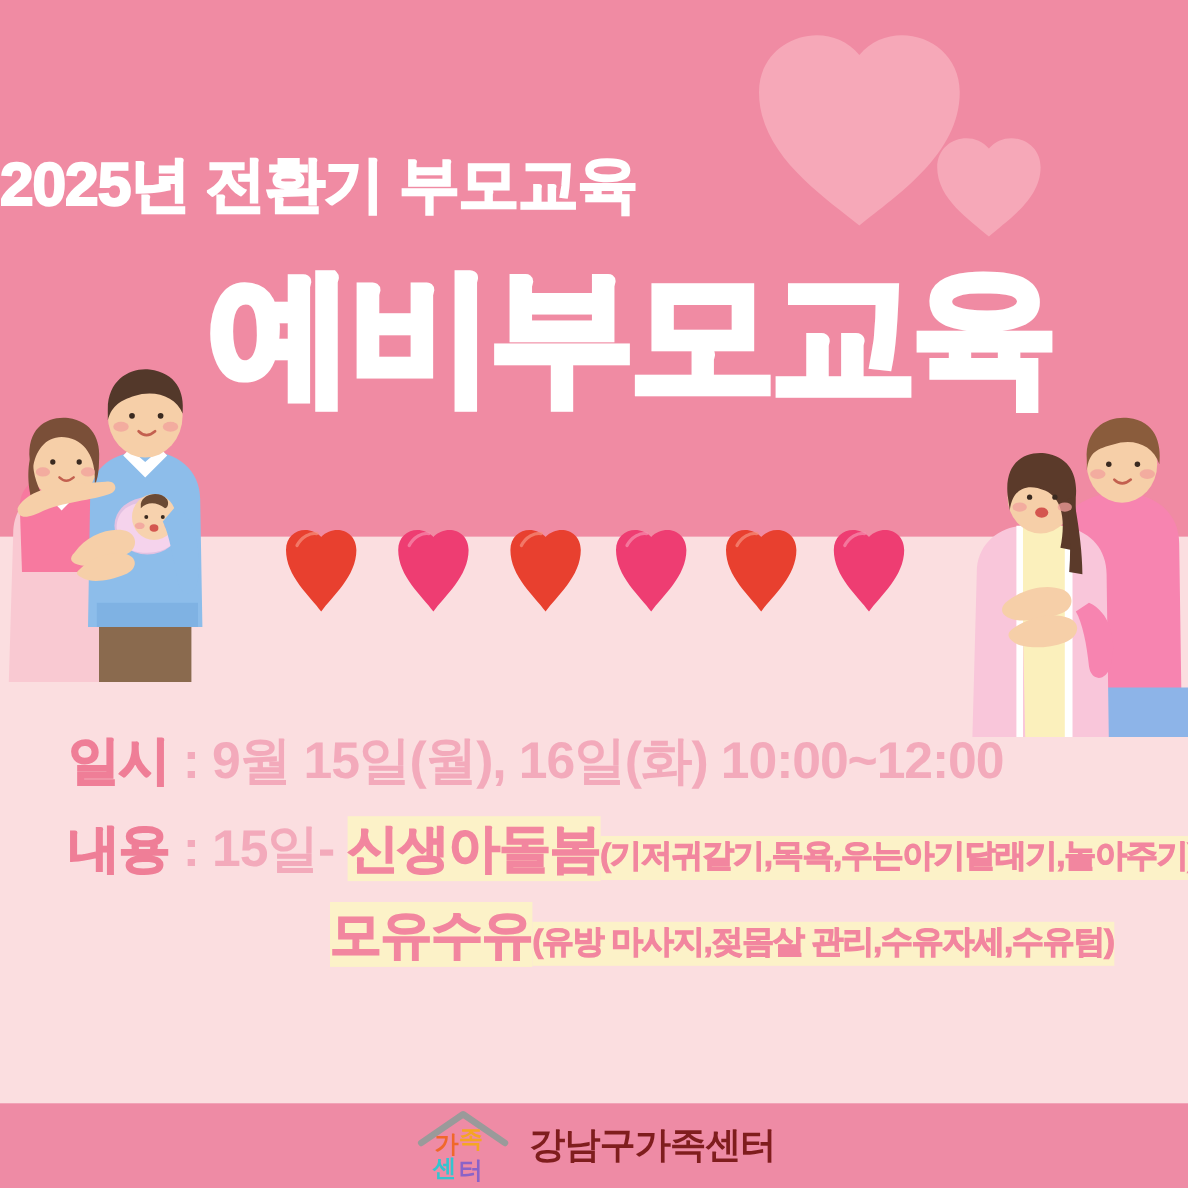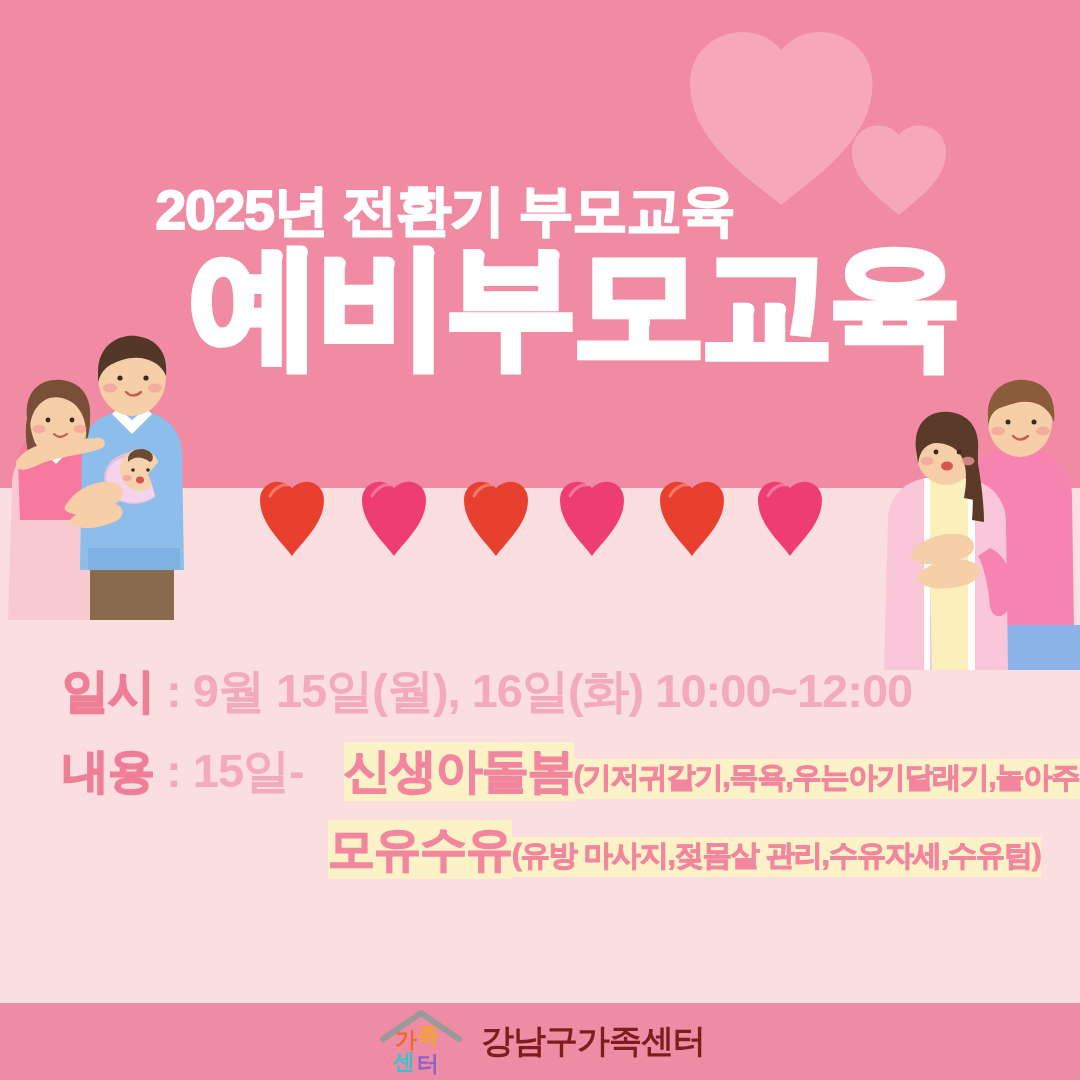--- a/index.html
+++ b/index.html
@@ -13,24 +13,23 @@
   
   .band-top{position:absolute;left:0;top:0;width:1080px;height:488px;background:#f08ba3;}
   .band-body{position:absolute;left:0;top:488px;width:1080px;height:515px;background:#fbdee0;}
   .band-footer{position:absolute;left:0;top:1003px;width:1080px;height:77px;background:#ee8ba5;}
 
   
   .deco-hearts{position:absolute;left:640px;top:0;width:440px;height:260px;}
 
   
   .subtitle{
-    position:absolute;left:0;top:131px;width:890px;text-align:center;
+    position:absolute;left:0;top:131px;width:890px;
     font-size:55px;font-weight:bold;color:#ffffff;letter-spacing:-1px;
     font-family:"Liberation Sans",sans-serif;
-    margin-top:43px;
     -webkit-text-stroke:2px #ffffff;
   }
   .maintitle{
     position:absolute;left:0;top:236px;width:1080px;text-align:center;
     font-size:132px;font-weight:bold;color:#ffffff;letter-spacing:-4px;
     line-height:1.05;
     margin-left:33px;
     -webkit-text-stroke:7px #ffffff;
   }
 
@@ -46,21 +45,21 @@
   .line{position:absolute;white-space:nowrap;color:#f2a7b7;
         font-weight:bold;letter-spacing:-1px;}
   .l1{left:62px;top:40px;font-size:47px;}
   .l2{left:62px;top:120px;font-size:47px;}
   .l3{left:300px;top:198px;font-size:47px;}
   .l4{left:158px;top:266px;font-size:47px;}
 
   .lbl{color:#ef7e97;-webkit-text-stroke:1.6px #ef7e97;}
   .plain{color:#f3aabb;font-weight:bold;}
   .hl{background:#fcf2c8;color:#f2869f;-webkit-text-stroke:1.4px #f2869f;
-      padding:2px 0 4px 0;margin-left:28px;}
+      padding:2px 0 4px 0;}
   .hl-sub{background:#fcf2c8;color:#f2869f;font-size:29px;
       -webkit-text-stroke:1.1px #f2869f;padding:2px 0 6px 0;letter-spacing:-1px;}
 
   
   .footer-wrap{position:absolute;left:0;top:1003px;width:1080px;height:77px;
     display:flex;align-items:center;justify-content:center;gap:14px;}
   .logo-mark{width:92px;height:66px;}
   .footer-name{font-size:33px;font-weight:bold;color:#7f1d1d;letter-spacing:-1px;}
 </style>
 </head>

